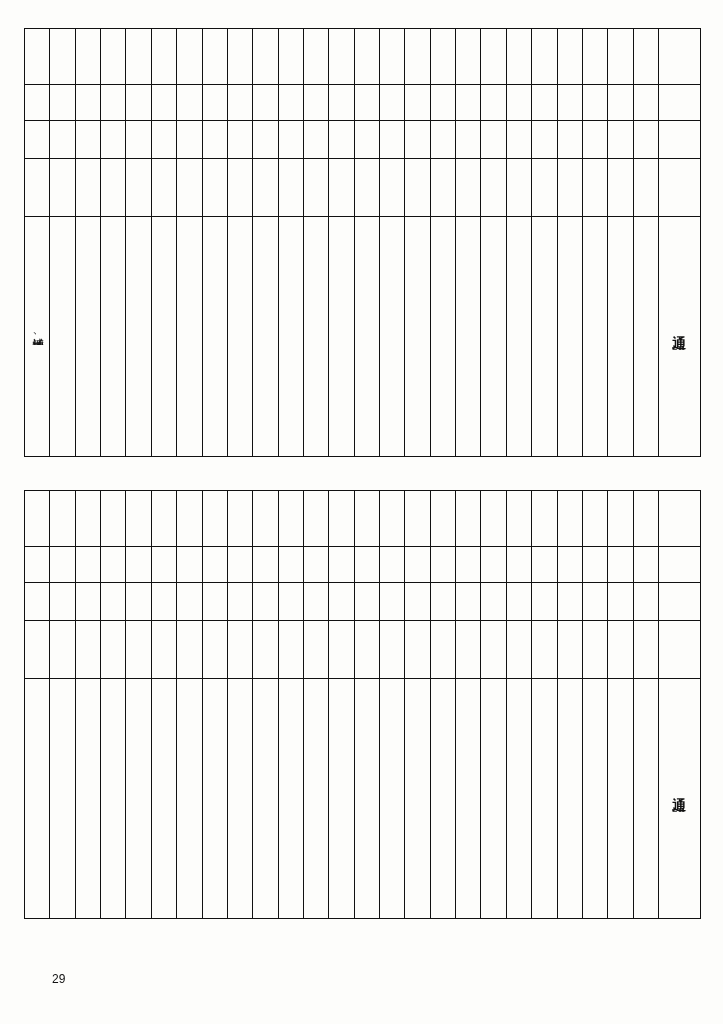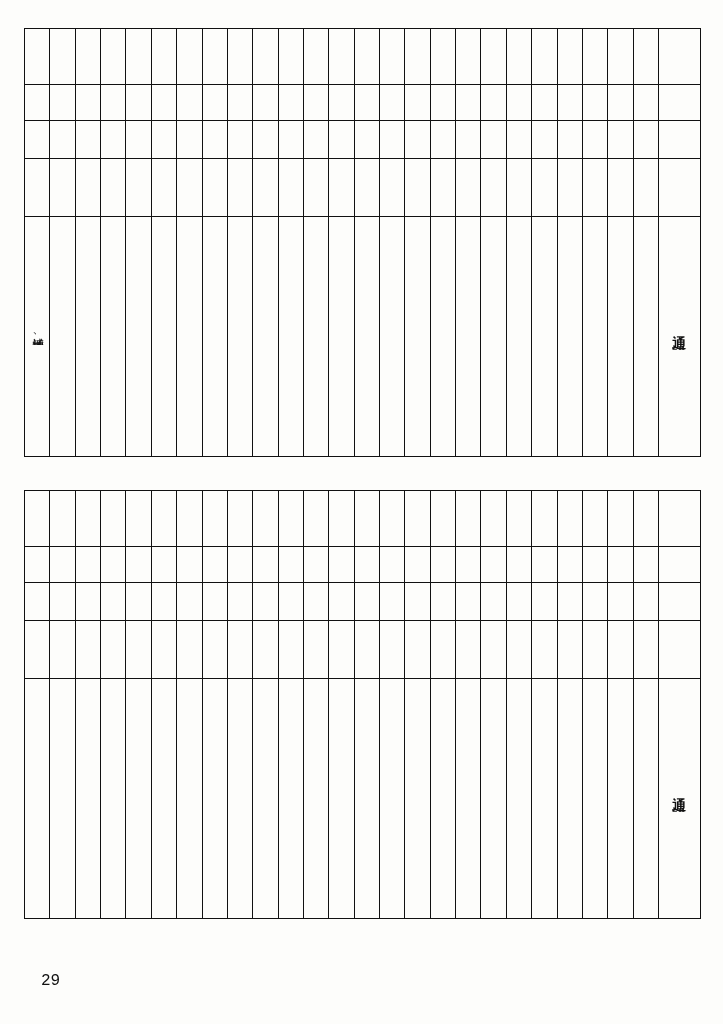--- a/index.html
+++ b/index.html
@@ -57,23 +57,23 @@
   .r-addr   { height:240px; }
 
   .f-name   { font-size:15px; }
   .f-alias  { font-size:11.5px; }
   .f-age    { font-size:12px; }
   .f-origin { font-size:12px; }
   .f-addr   { font-size:11.5px; }
   .f-hdr    { font-size:14px; }
   .pagenum{
     position:absolute;
-    left:41px;top:972px;
-    font-size:16px;
-    font-family:Liberation Mono, monospace;
+    left:52px;top:972px;
+    font-size:12px;
+    font-family:Liberation Sans, sans-serif;
   }
 </style>
 </head>
 <body>
 
 <div class="page">
 
   <table class="tbl" id="upper-table" style="left:24px;top:28px;width:676px;">
     <colgroup id="cg-upper">
         <col style="width: 25.36px;">

